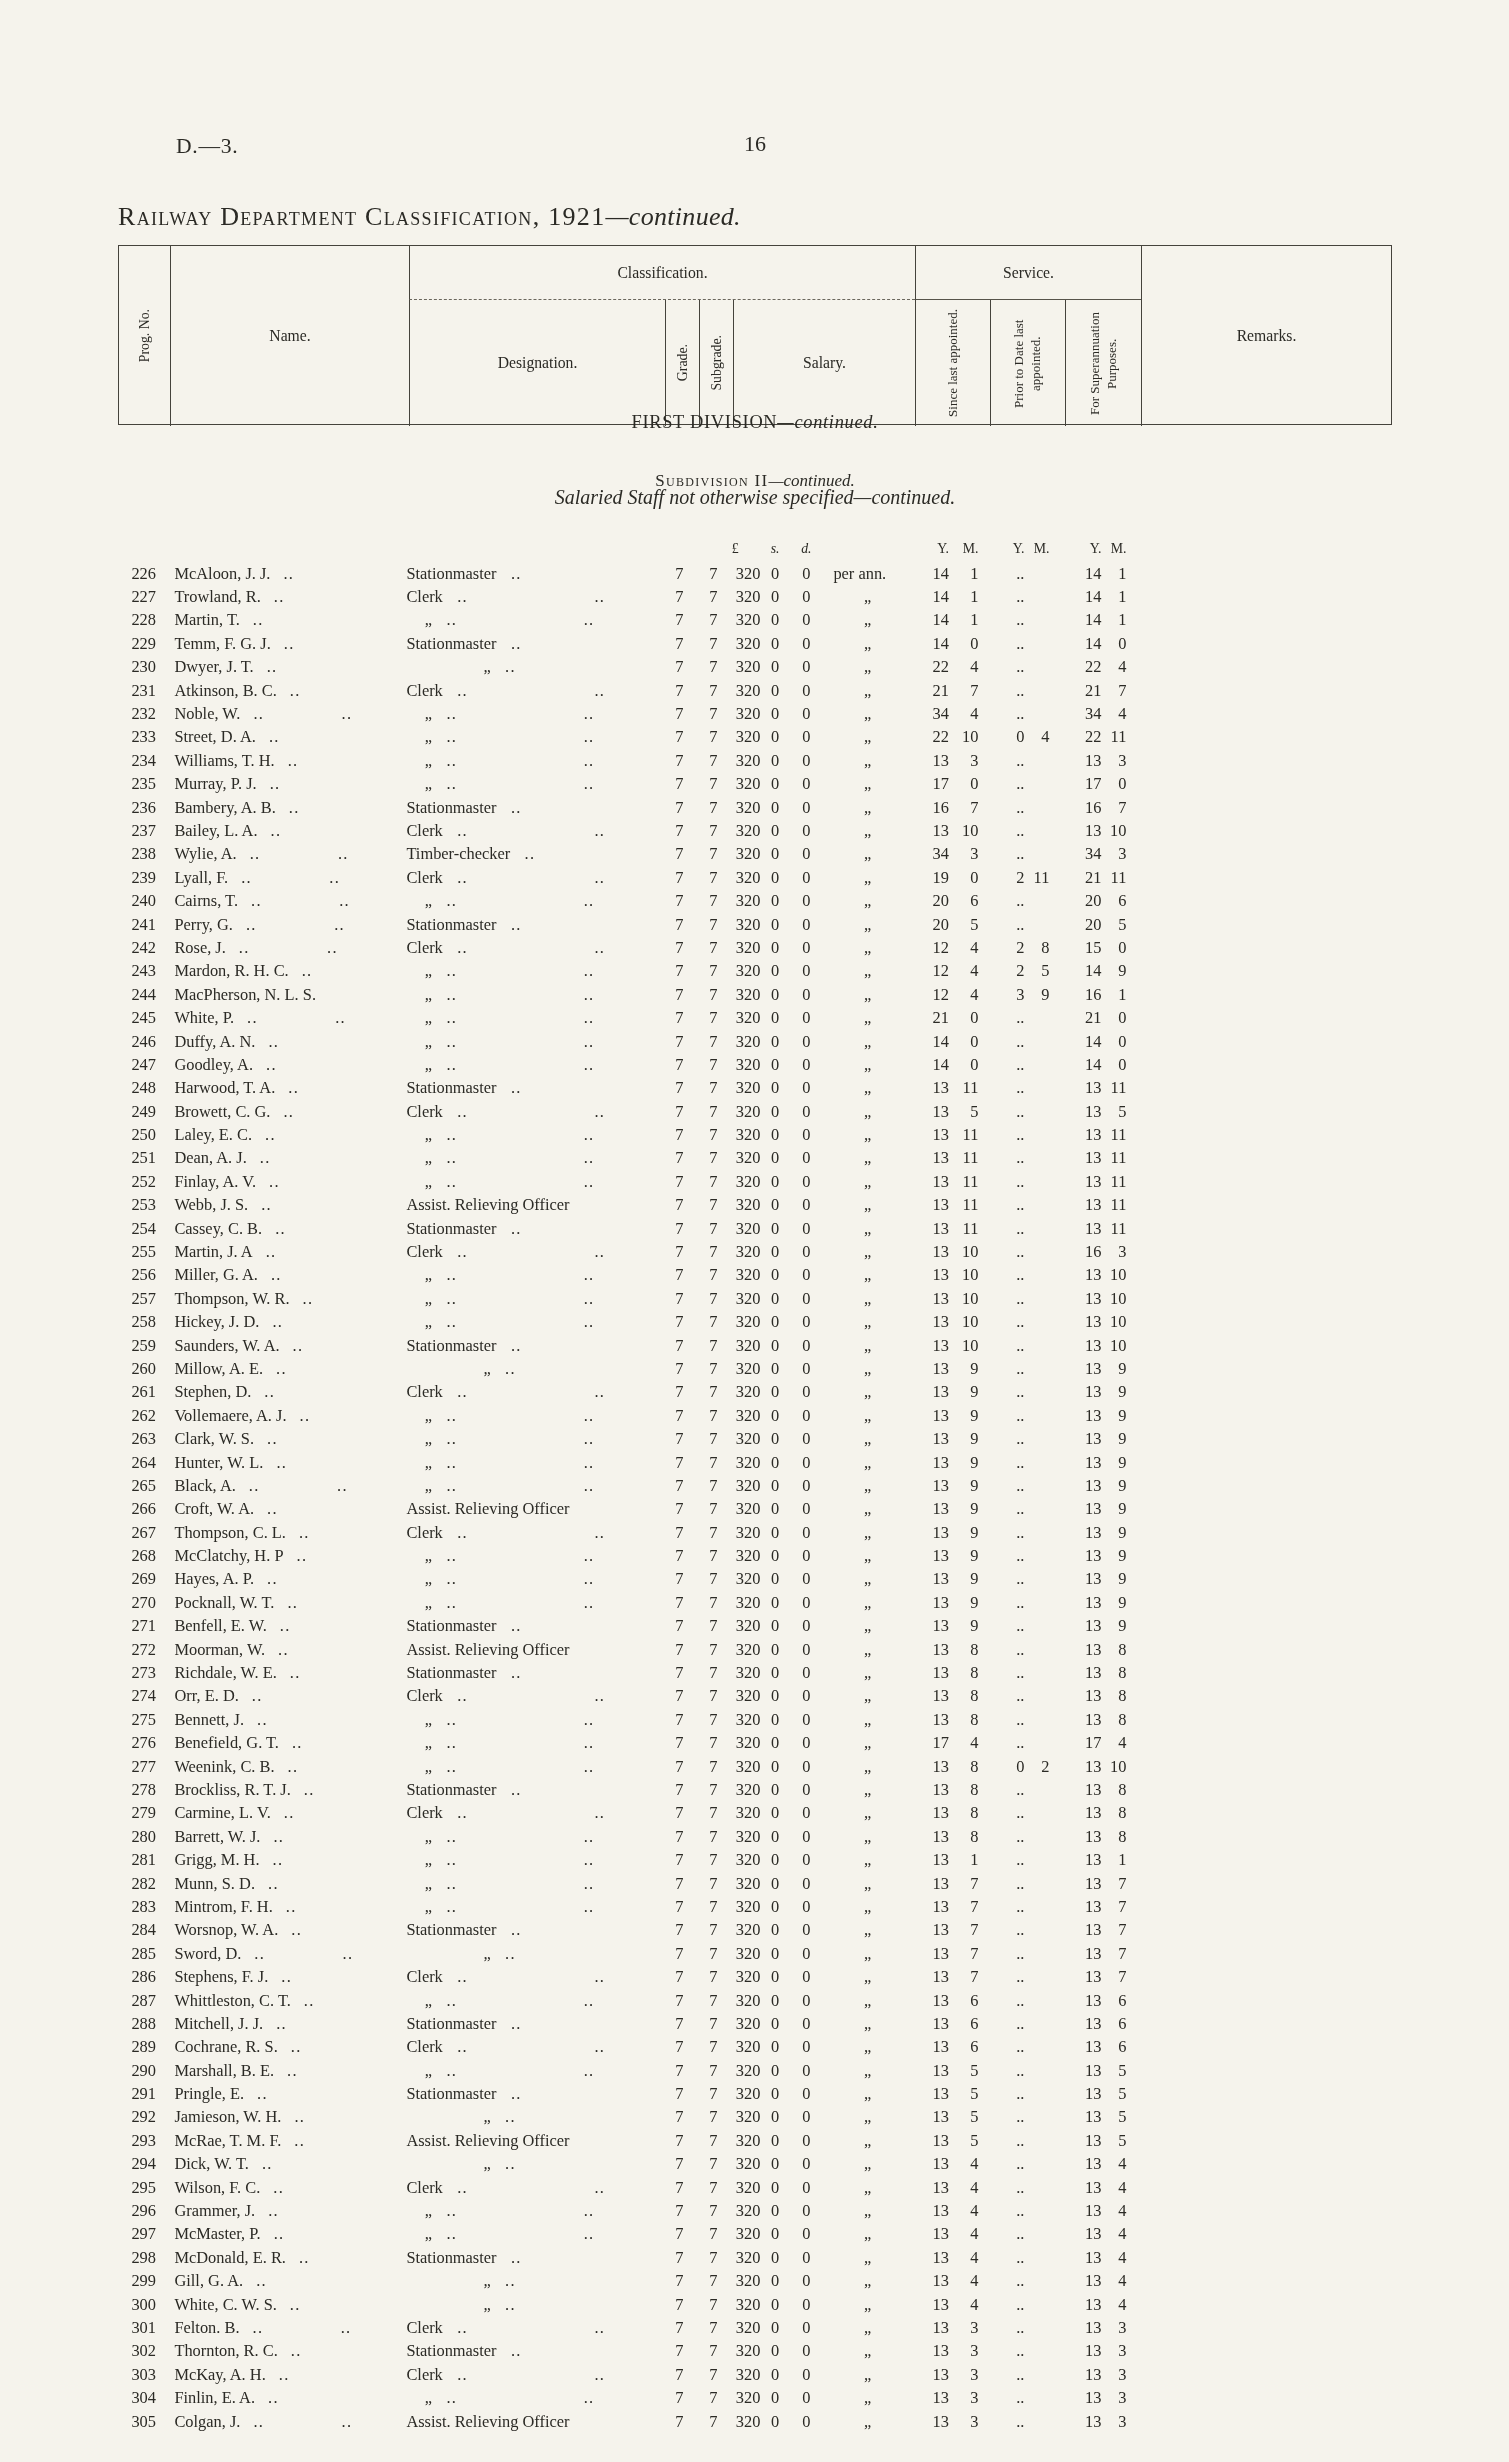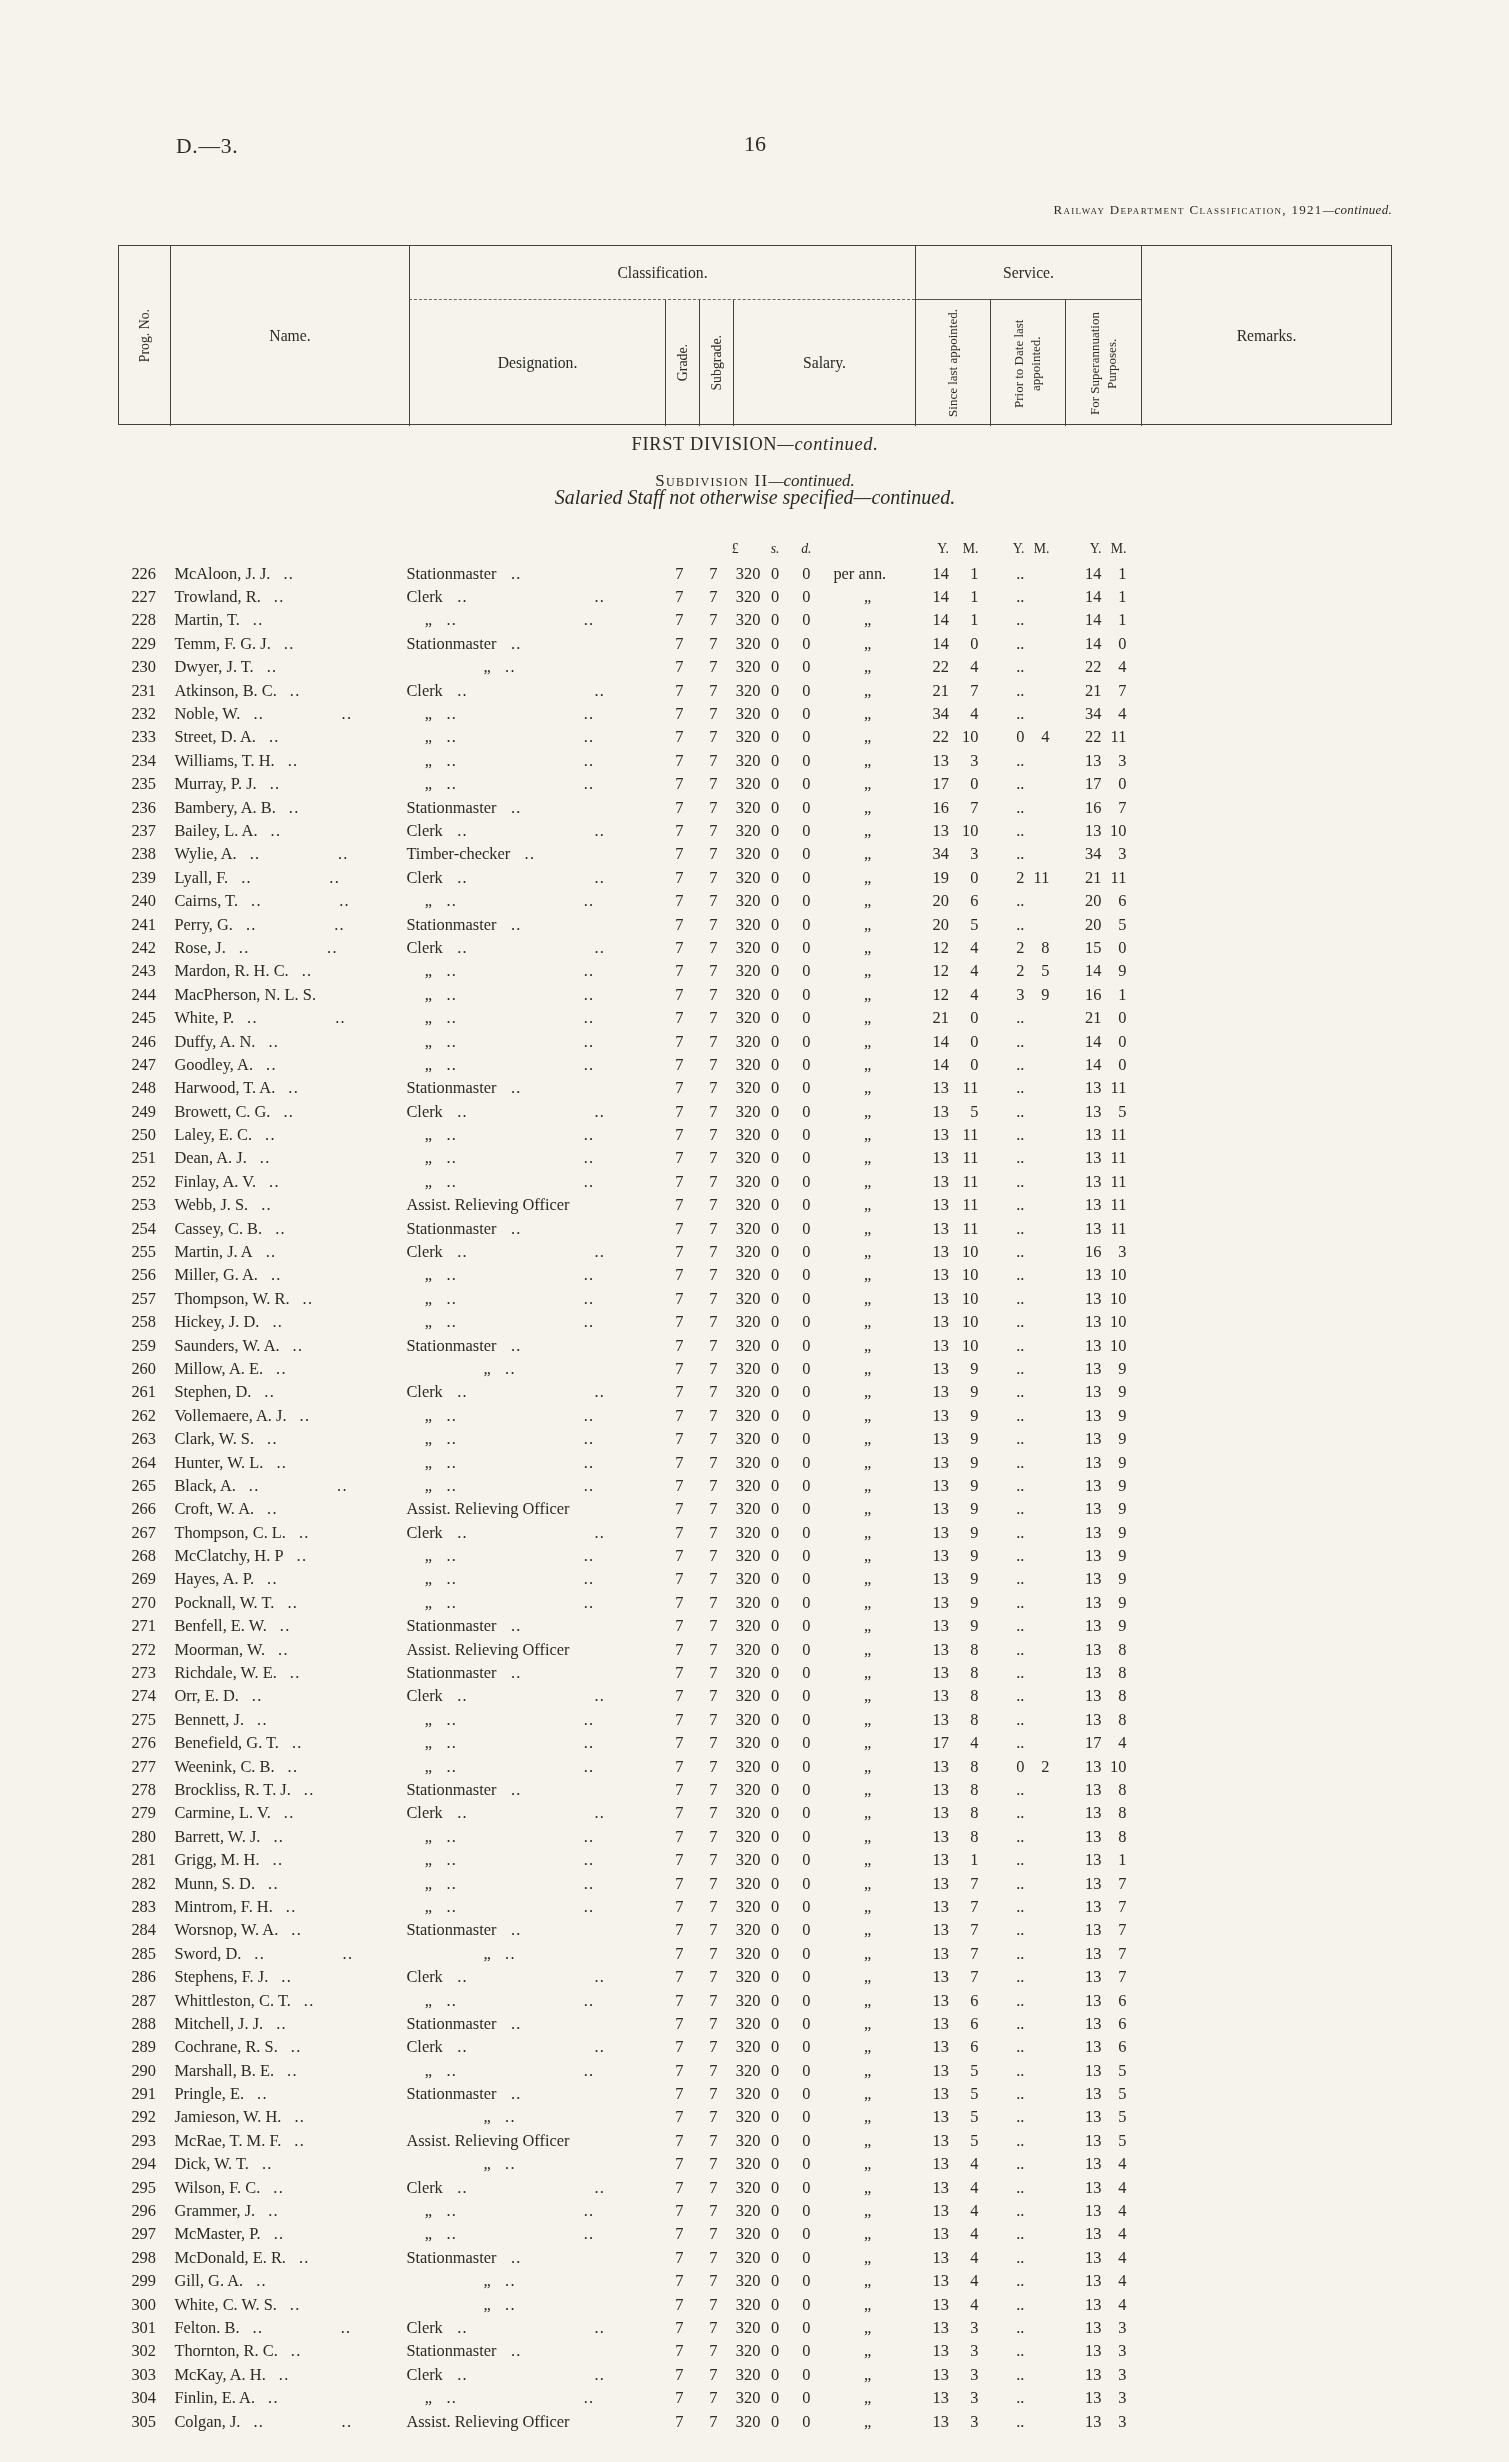--- a/index.html
+++ b/index.html
@@ -6,21 +6,21 @@
   body{
     width:1510px;height:2462px;position:relative;
     background:#f5f3ec;
     color:#2b2a25;
     font-family:"Liberation Serif","DejaVu Serif",serif;
   }
   .page{position:absolute;inset:0;}
 
   .doc-ref{position:absolute;left:176px;top:134px;font-size:21.6px;letter-spacing:0.7px;text-align:right;}
   .page-num{position:absolute;left:118px;top:131px;width:1274px;text-align:center;font-size:22px;}
-  .title{position:absolute;left:118px;top:202px;width:1274px;text-align:right;font-size:13px;}
+  .title{position:absolute;left:118px;top:202px;width:1274px;text-align:left;font-size:26px;}
   .sc{font-variant:small-caps;letter-spacing:1.3px;}
   .title i{letter-spacing:0.3px;}
 
   
   .thead{
     position:absolute;left:118px;top:245px;width:1274px;height:180px;
     display:grid;
     grid-template-columns:51px 239px 256px 34px 34px 182px 75px 75px 76px 1fr;
     grid-template-rows:54px 126px;
     border:1.3px solid #45433c;
@@ -45,21 +45,21 @@
   .vert{
     display:inline-block;
     writing-mode:vertical-rl;transform:rotate(180deg);
     font-size:13px;line-height:1.3;text-align:center;max-height:111px;
   }
   .h-prog .vert{max-height:164px;font-size:13.8px;}
   .h-grade .vert,.h-sub .vert{font-size:13.8px;max-height:118px;}
 
   
   .sec{position:absolute;left:118px;width:1274px;text-align:center;}
-  .division{top:434px;font-size:18.4px;letter-spacing:0.7px;}
+  .division{top:412px;font-size:18.4px;letter-spacing:0.7px;}
   .subdivision{top:471px;font-size:17px;}
   .staffnote{top:486px;font-size:20px;font-style:italic;}
 
   
   .row{
     display:grid;
     grid-template-columns:38px 18.4px 232px 256px 34px 34px 30px 29.5px 33px 90px 36px 29.5px 46px 25px 52px 25px 1fr;
     height:23.4px;align-items:center;font-size:16.4px;
   }
   .units{position:absolute;left:118px;top:538px;width:1274px;height:21px;font-size:13.8px;}

